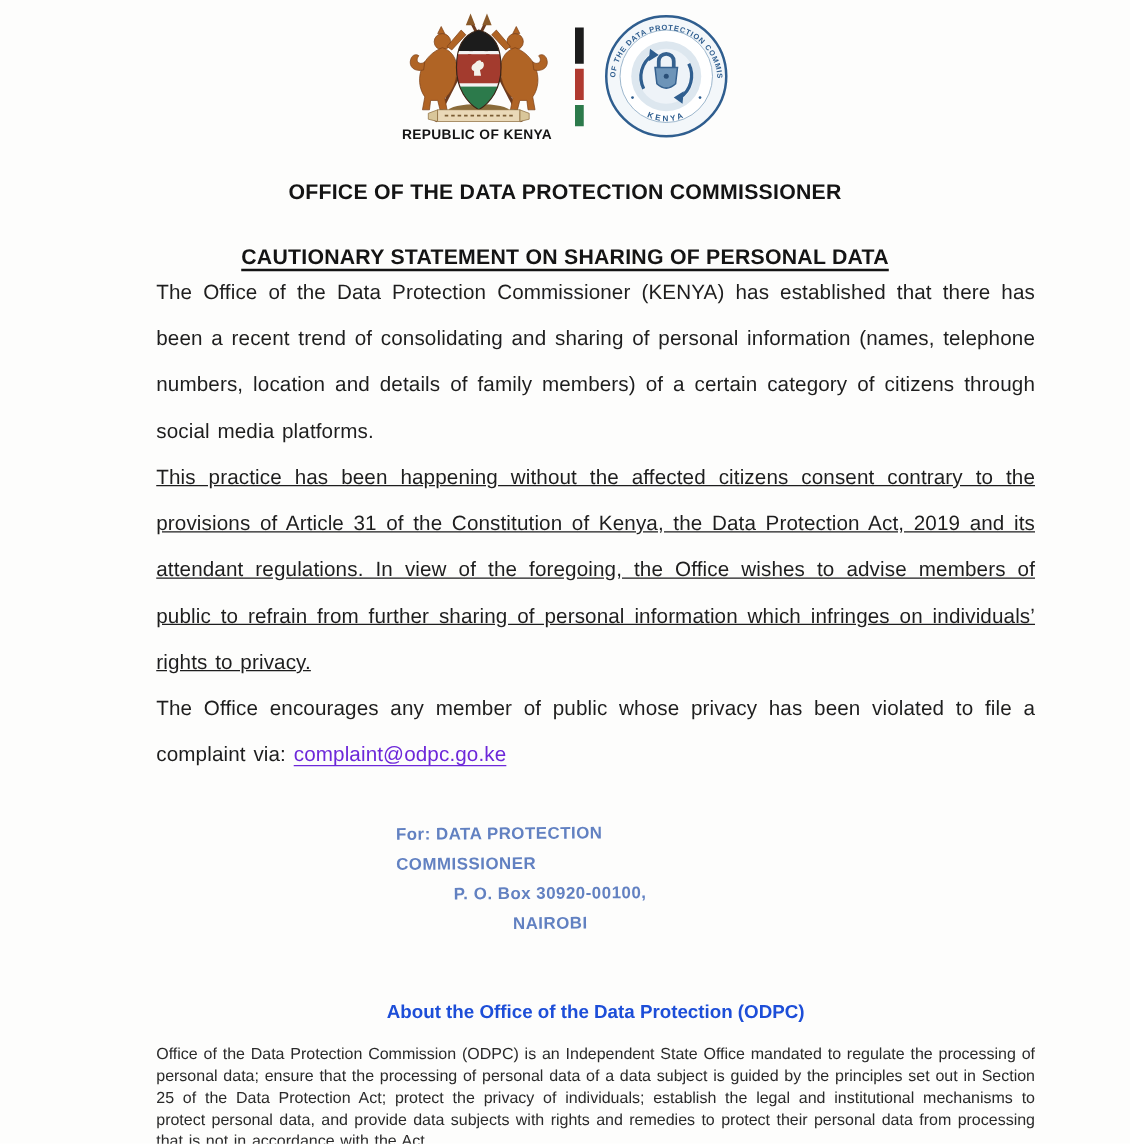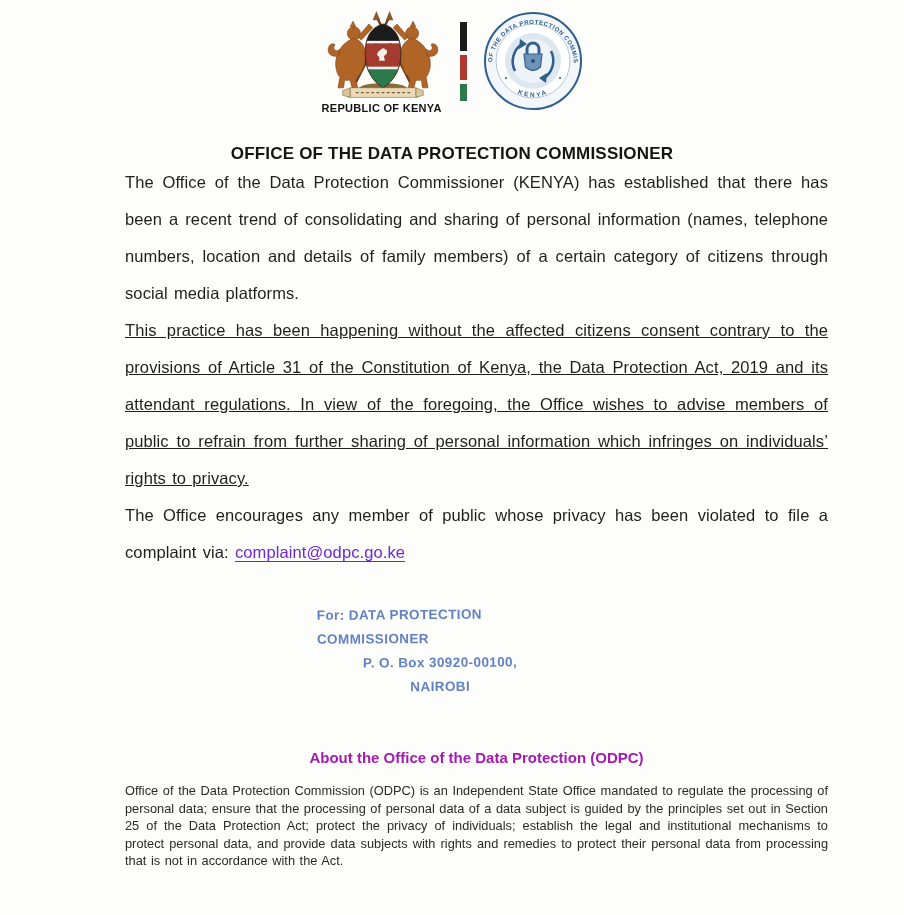--- a/index.html
+++ b/index.html
@@ -57,21 +57,21 @@
   
   .stamp{
     margin:32px 0 0 170px;width:290px;text-align:center;
     color:#5577bd;font-weight:bold;font-size:13.5px;line-height:24px;
     letter-spacing:.4px;transform:rotate(-.4deg);opacity:.92;
   }
   .stamp .s1{text-align:left;padding-left:22px;}
 
   
   .about-heading{
-    text-align:center;font-size:15px;font-weight:bold;margin:50px 0 0 0;color:#a21caf;
+    text-align:center;font-size:15px;font-weight:bold;margin:50px 0 0 0;color:#1d4ed8;
   }
   .about-text{
     font-size:12.8px;line-height:17.5px;text-align:justify;
     margin:16px 0 0 0;color:#2a2a2a;word-spacing:1px;
   }
 </style>
 </head>
 <body>
 
 <div class="page">
@@ -168,20 +168,21 @@
 
       <g>
         <path d="M 44,43 v-5 a 6,6 0 0 1 12,0 v5" fill="none" stroke="#35618f" stroke-width="3"></path>
         <path d="M 41,43 h18 l-1.5,13 q-7.5,7 -15,0 z" fill="#6d94b8" stroke="#35618f" stroke-width="1.2"></path>
         <circle cx="50" cy="50" r="2" fill="#2a4f77"></circle>
       </g>
     </svg>
   </div>
 
   <h1 class="doc-title">OFFICE OF THE DATA PROTECTION COMMISSIONER</h1>
+  <h2 class="doc-subject">CAUTIONARY STATEMENT ON SHARING OF PERSONAL DATA</h2>
 
   <div class="content">
 
     <p class="body-par par1">The Office of the Data Protection Commissioner (KENYA) has established that there has been a recent trend of consolidating and sharing of personal information (names, telephone numbers, location and details of family members) of a certain category of citizens through social media platforms.</p>
 
     <p class="body-par par2">This practice has been happening without the affected citizens consent contrary to the provisions of Article 31 of the Constitution of Kenya, the Data Protection Act, 2019 and its attendant regulations. In view of the foregoing, the Office wishes to advise members of public to refrain from further sharing of personal information which infringes on individuals’ rights to privacy.</p>
 
     <p class="body-par par3"><span>The Office encourages any member of public whose privacy has been violated to file a complaint via: </span><a class="email-link" href="#">complaint@odpc.go.ke</a></p>
 
     <div class="stamp">

